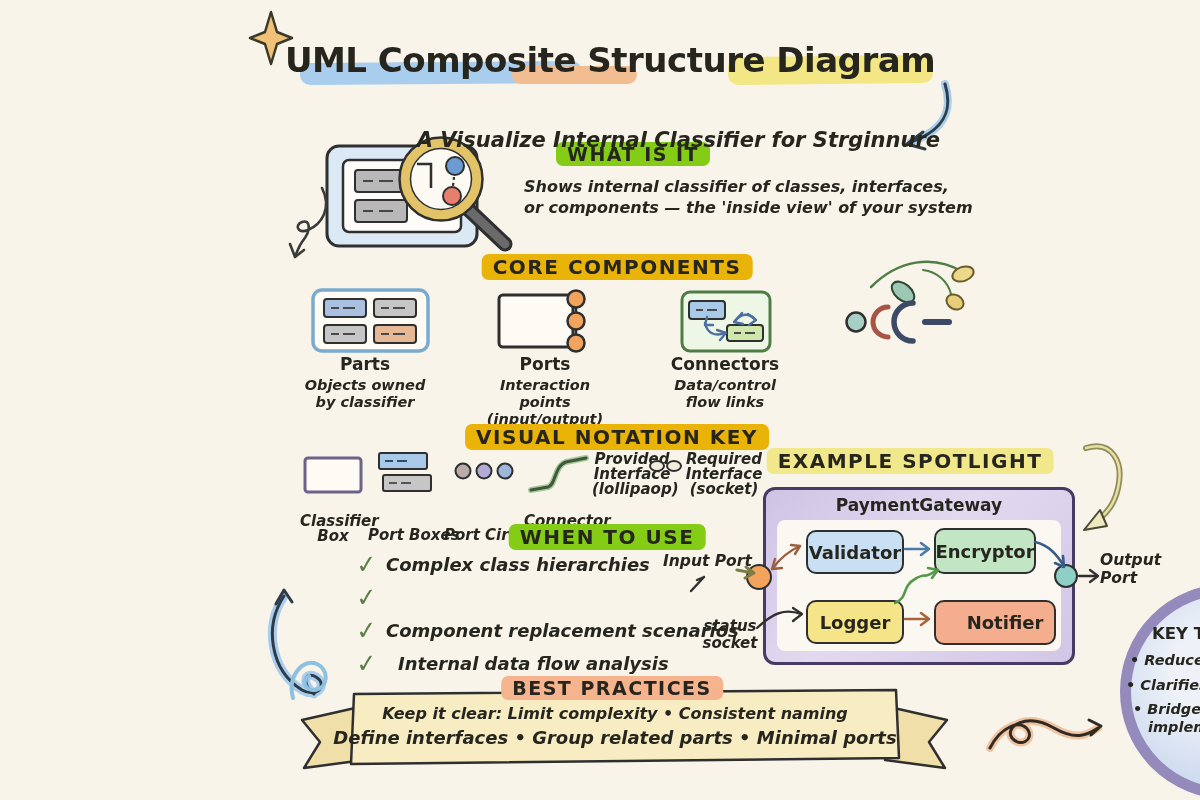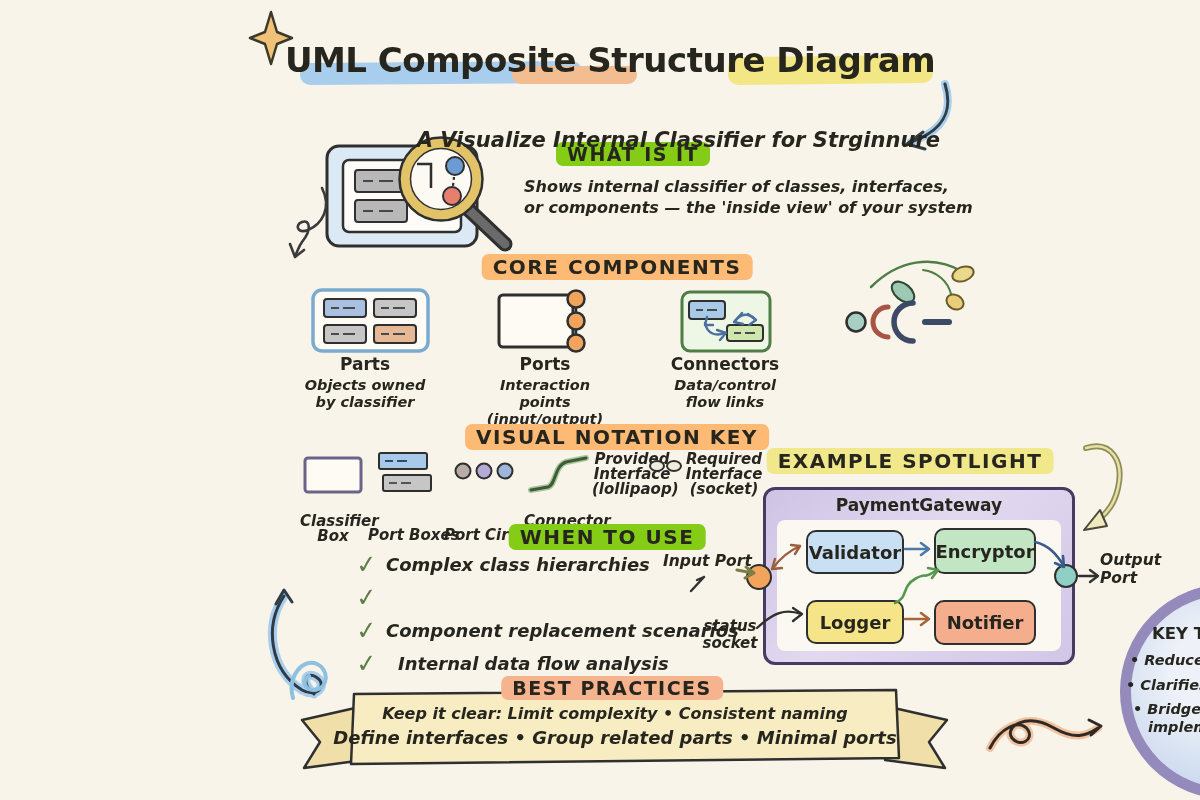--- a/index.html
+++ b/index.html
@@ -3,21 +3,21 @@
 <meta charset="utf-8">
 <style>
   html,body{margin:0;padding:0;background:#e8e4d8;}
   .canvas{position:relative;width:1200px;height:800px;background:#f8f4ea;overflow:hidden;
           font-family:"DejaVu Sans",sans-serif;color:#26261f;}
   .abs{position:absolute;}
   .nowrap{white-space:nowrap;}
   .ctr{transform:translateX(-50%);}
   .hl{display:inline-block;padding:1px 11px;border-radius:7px;}
   .h-blue{background:#84cc16;}
-  .h-cyan{background:#fdba74;}
+  .h-cyan{background:#eab308;}
   .h-yellow{background:#f0e88a;}
   .h-orange{background:#f5b48e;}
   .sec-h{font-weight:800;font-size:20px;letter-spacing:1.5px;white-space:nowrap;}
   .bi{font-weight:700;font-style:italic;}
   .b{font-weight:700;}
   .title-main{font-weight:800;font-size:34px;letter-spacing:-0.5px;text-align:center;position:relative;z-index:2;}
   .title-sub{font-weight:700;font-style:italic;font-size:21px;text-align:right;position:relative;z-index:2;}
   .hl-bar{position:absolute;border-radius:10px;z-index:1;}
   .comp-col{position:absolute;text-align:center;line-height:17px;}
   .comp-name{font-weight:800;font-size:17px;margin-bottom:4px;}
@@ -27,21 +27,21 @@
   .witem{position:absolute;font-weight:700;font-style:italic;font-size:18px;white-space:nowrap;}
   .gw-box{position:absolute;left:763px;top:487px;width:312px;height:178px;border:3.5px solid #463c63;border-radius:12px;
           background:linear-gradient(135deg,#cfc3e4 0%,#e2d9f0 45%,#d2c6e6 100%);box-sizing:border-box;}
   .gw-inner{position:absolute;left:11px;right:11px;top:30px;bottom:11px;background:#fbf8f1;border-radius:8px;}
   .gw-title{position:absolute;left:0;right:0;top:5px;text-align:center;font-weight:800;font-size:17px;}
   .gw-part{position:absolute;border:2.6px solid #2f2f2f;border-radius:10px;font-weight:700;font-size:18px;
            display:flex;align-items:center;justify-content:center;z-index:3;}
   .p-validator{left:806px;top:530px;width:94px;height:40px;background:#c9e0f4;}
   .p-encryptor{left:934px;top:528px;width:98px;height:42px;background:#c2e6c4;}
   .p-logger{left:806px;top:600px;width:94px;height:40px;background:#f6e588;}
-  .p-notifier{left:934px;top:600px;width:98px;height:41px;background:#f4ad8d;}
+  .p-notifier{left:934px;top:600px;width:98px;height:41px;background:#f4ad8d;padding-left:20px;}
   .port-circle{position:absolute;border:2.6px solid #2f2f2f;border-radius:50%;z-index:4;box-sizing:border-box;}
   .kt-circle{position:absolute;left:1120px;top:584px;width:215px;height:215px;border-radius:50%;
              border:11px solid #958abc;background:radial-gradient(circle at 42% 40%,#eef2f8 25%,#c9d7ee 75%);box-sizing:border-box;}
   .kt-text{position:absolute;font-size:14.5px;font-weight:700;font-style:italic;white-space:nowrap;z-index:5;}
   svg{display:block;}
 </style>
 </head>
 <body>
 
 <div class="canvas">

